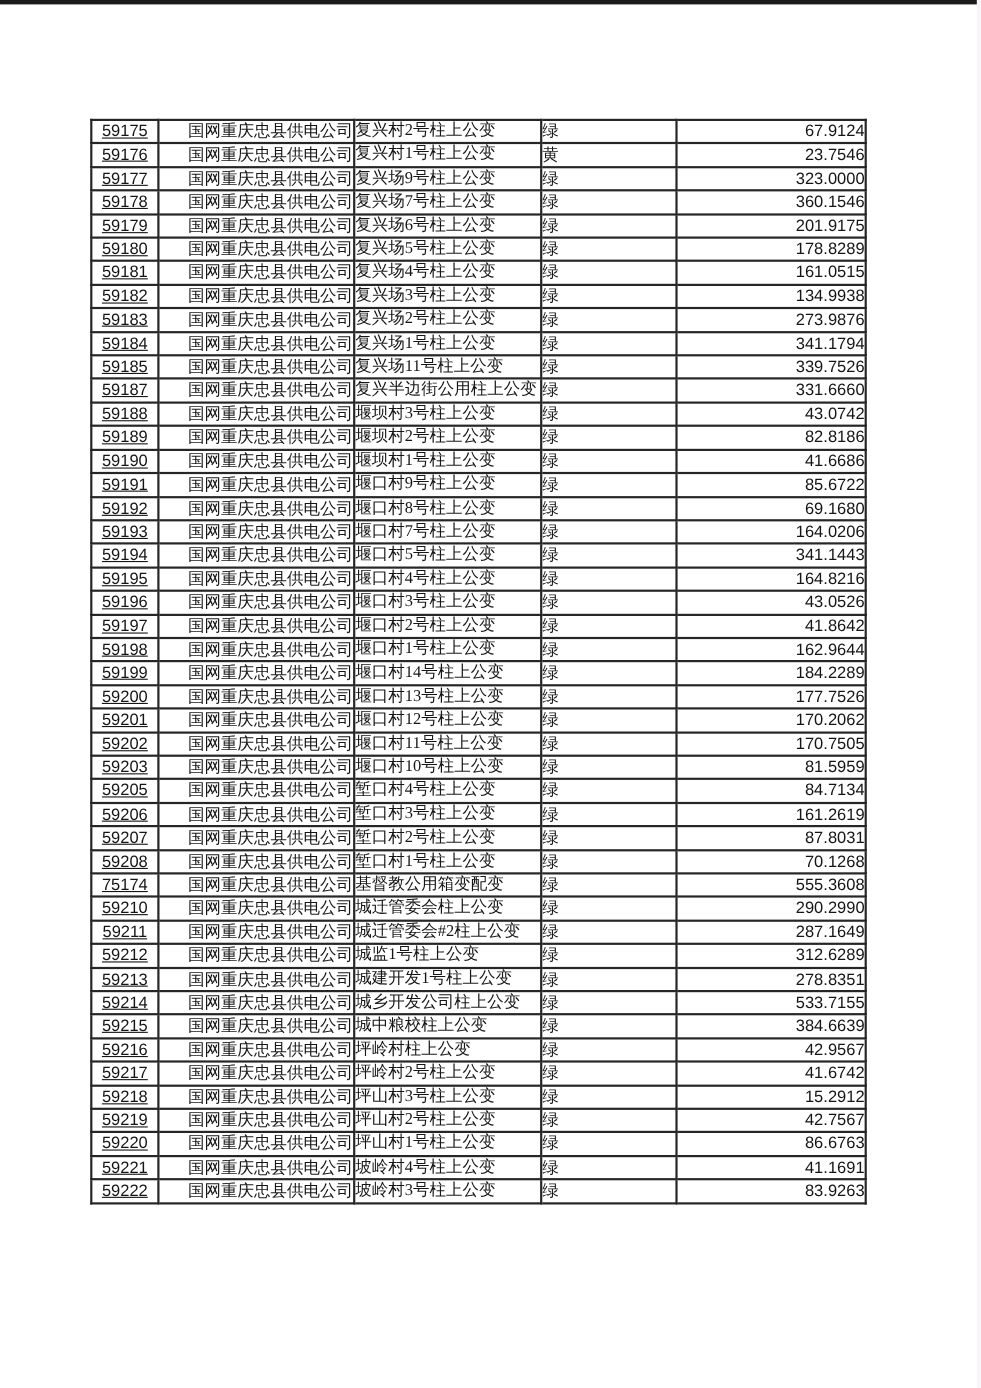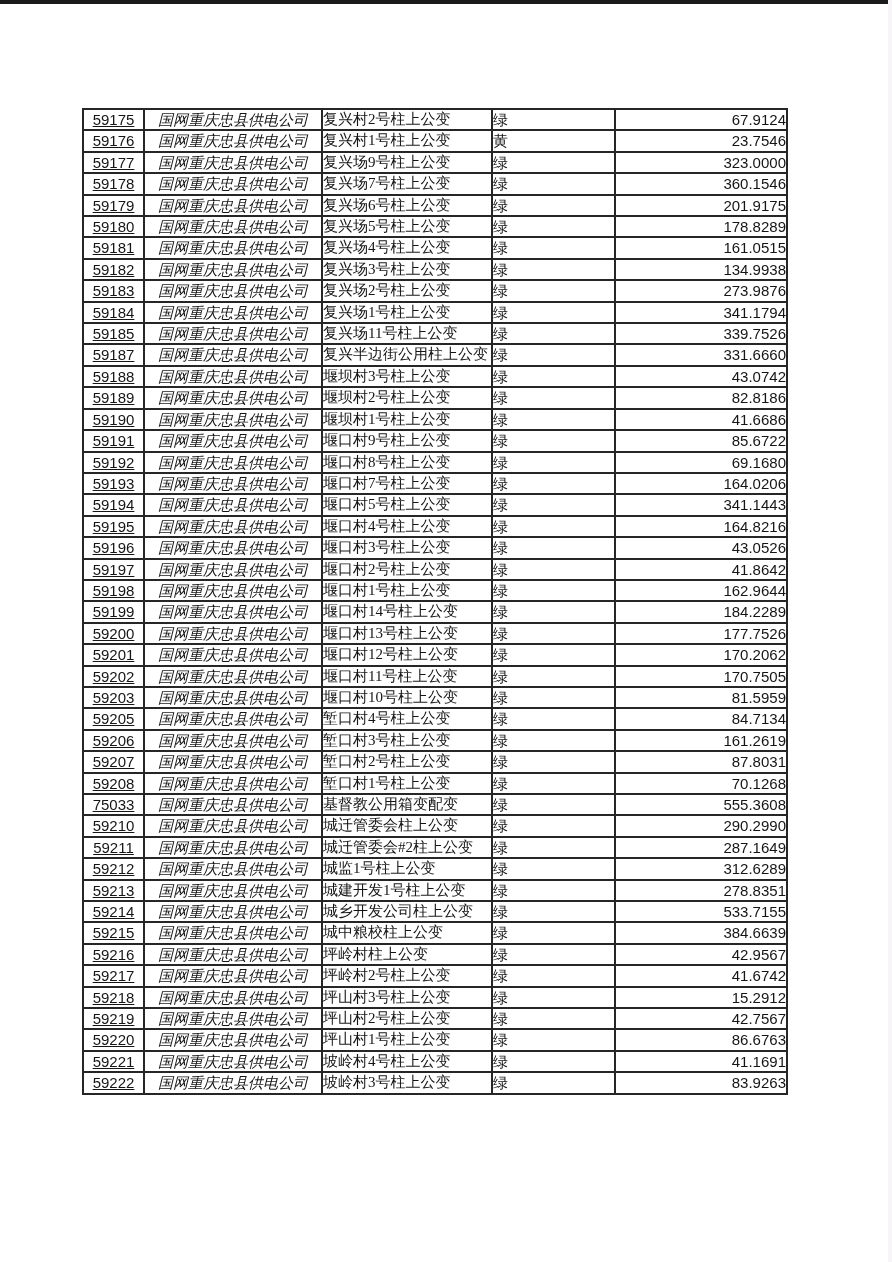--- a/index.html
+++ b/index.html
@@ -47,21 +47,21 @@
     color: #151515;
     white-space: nowrap;
     overflow: hidden;
   }
   col.c-id      { width: 61px; }
   col.c-company { width: 178px; }
   col.c-name    { width: 170px; }
   col.c-status  { width: 123px; }
   col.c-value   { width: 172px; }
   td.col-id      { text-align: center; text-decoration: underline; }
-  td.col-company { text-align: center; padding-left: 7px; font-style: italic; }
+  td.col-company { text-align: right; padding-left: 7px; }
   td.col-name    { text-align: left; padding-left: 6px; font-family: Liberation Serif, serif; }
   td.col-status  { text-align: left; padding-left: 4px; }
   td.col-value   { text-align: right; }
 </style>
 </head>
 <body>
 
 <div class="top-rule"></div>
 <div class="right-edge"></div>
 
@@ -292,21 +292,21 @@
         <td class="col-value">87.8031</td>
       </tr>
       <tr>
         <td class="col-id">59208</td>
         <td class="col-company">国网重庆忠县供电公司</td>
         <td class="col-name">堑口村1号柱上公变</td>
         <td class="col-status">绿</td>
         <td class="col-value">70.1268</td>
       </tr>
       <tr>
-        <td class="col-id">75033</td>
+        <td class="col-id">75174</td>
         <td class="col-company">国网重庆忠县供电公司</td>
         <td class="col-name">基督教公用箱变配变</td>
         <td class="col-status">绿</td>
         <td class="col-value">555.3608</td>
       </tr>
       <tr>
         <td class="col-id">59210</td>
         <td class="col-company">国网重庆忠县供电公司</td>
         <td class="col-name">城迁管委会柱上公变</td>
         <td class="col-status">绿</td>

